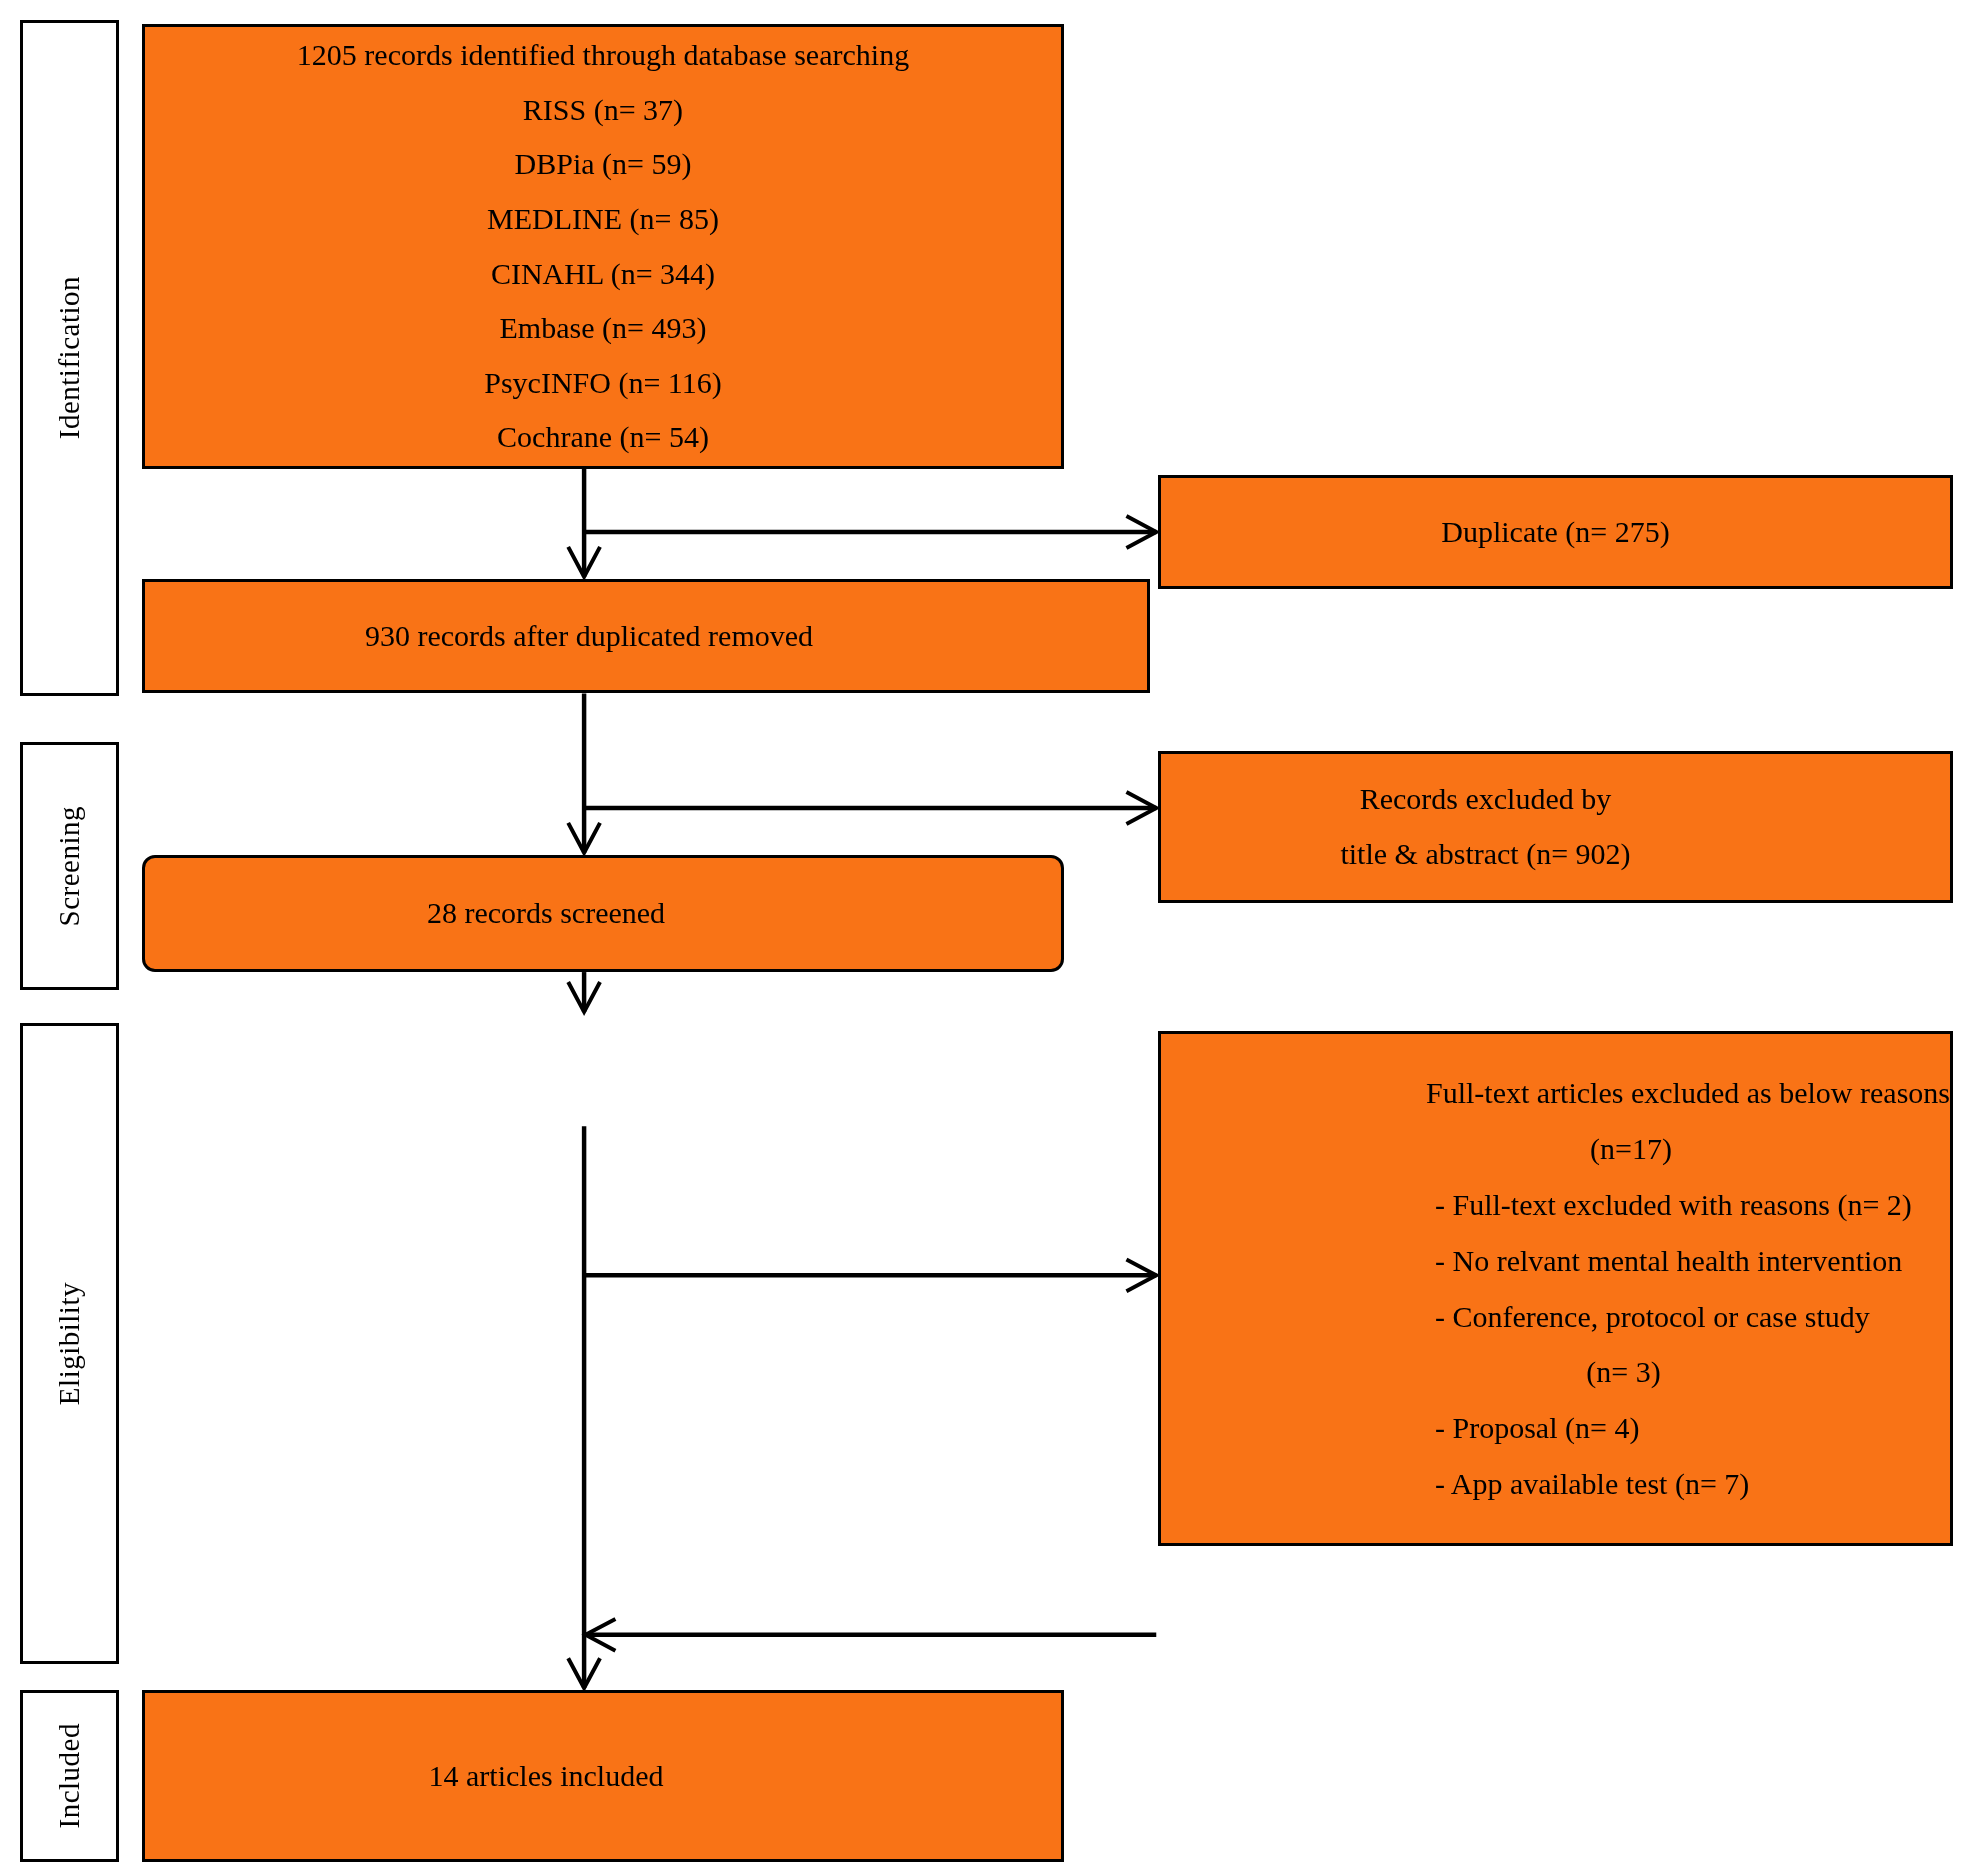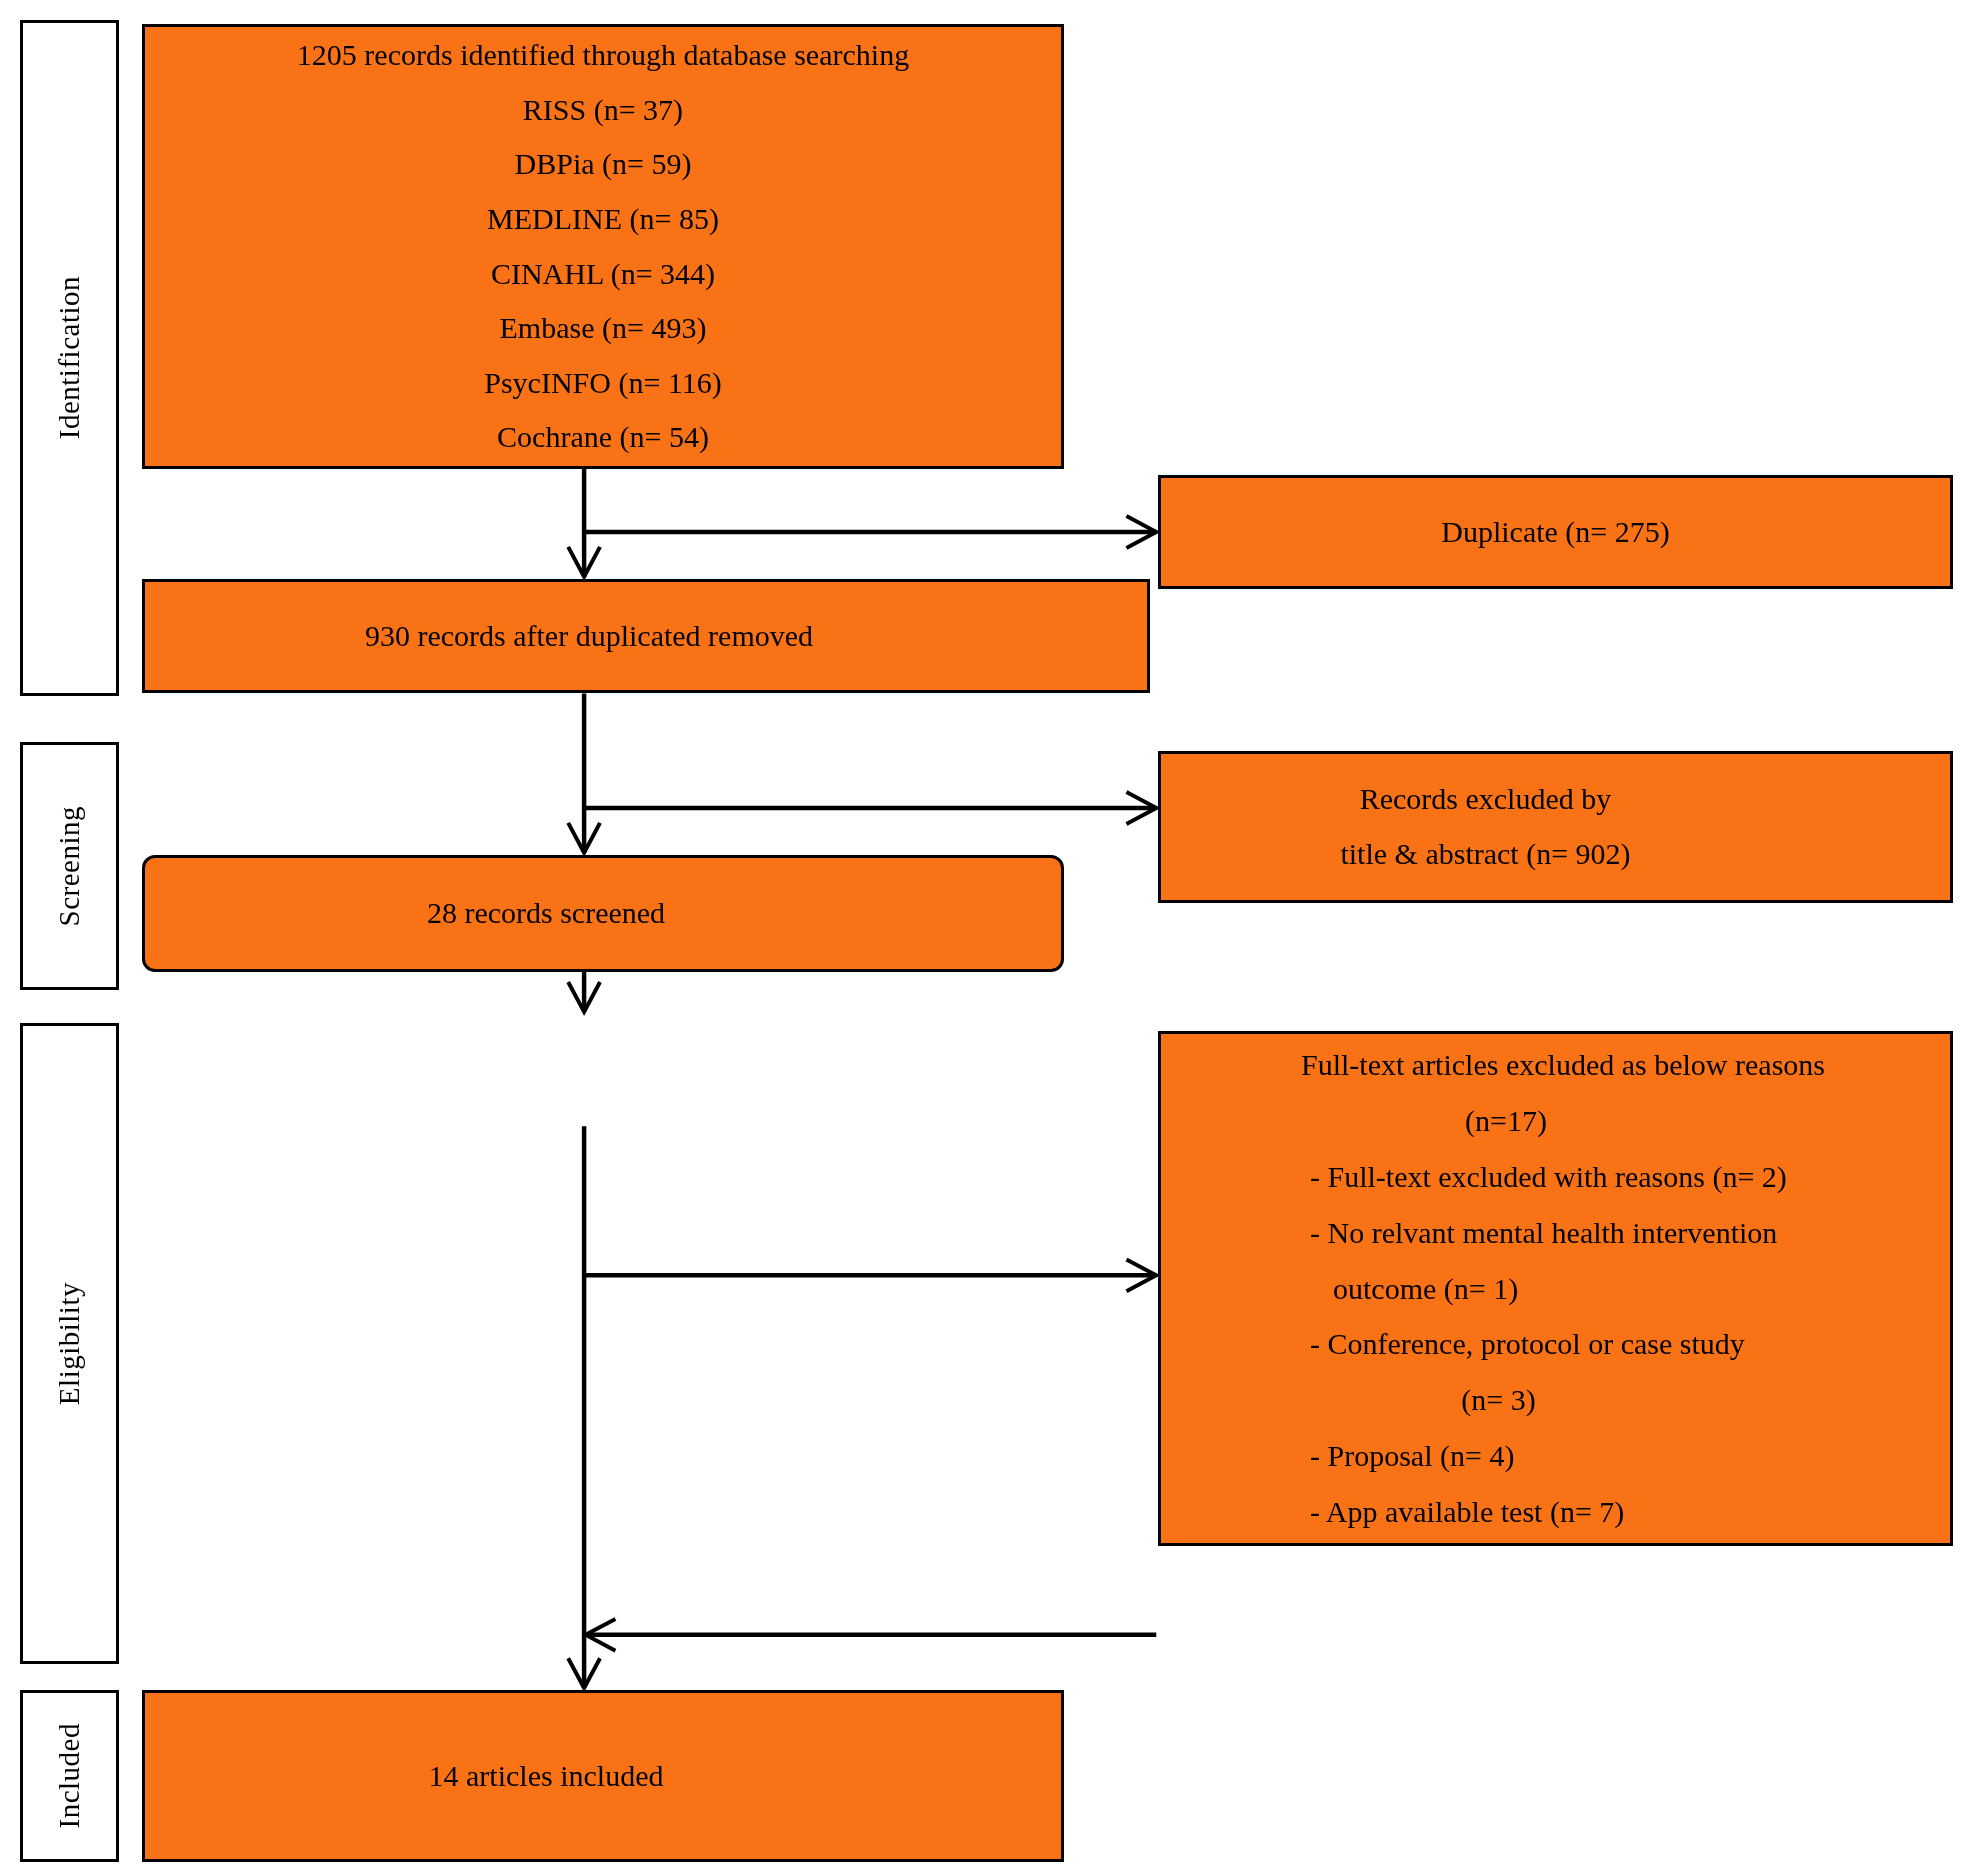--- a/index.html
+++ b/index.html
@@ -66,21 +66,21 @@
   #label-included       { left: 20px;  top: 1690px; width: 99px; height: 172px;  }
 
   #box-identified       { left: 142px; top: 24px;   width: 922px; height: 445px;  }
   #box-after-dup        { left: 142px; top: 579px; width: 1008px; height: 114px;  }
   #box-screened         { left: 142px; top: 855px; width: 922px; height: 117px; border-radius: 13px;  }
   #box-fulltext         { left: 142px; top: 1014px; width: 922px; height: 112px;  }
   #box-included         { left: 142px; top: 1690px; width: 922px; height: 172px;  }
 
   #box-duplicate        { left: 1158px; top: 475px;  width: 795px; height: 114px; }
   #box-excluded-title   { left: 1158px; top: 751px; width: 795px; height: 152px; }
-  #box-excluded-full    { left: 1158px; top: 1031px; width: 795px; height: 515px; }
+  #box-excluded-full    { left: 1158px; top: 1031px; width: 795px; height: 515px; justify-content: flex-end; }
   #box-grey             { left: 1158px; top: 1586px; width: 795px; height: 97px; }
 
   
   #box-identified .box-text    { text-align: center; }
   #box-after-dup  .box-text,
   #box-screened   .box-text,
   #box-fulltext   .box-text,
   #box-included   .box-text    { text-align: center; position: relative; left: -57px; }
   #box-duplicate  .box-text,
   #box-grey       .box-text    { text-align: center; }
@@ -187,21 +187,20 @@
     <div class="box-text">Records excluded by
 title &amp; abstract (n= 902)</div>
   </div>
 
   <div class="box" id="box-excluded-full">
     <div class="excl-list">
       <div class="excl-head">Full-text articles excluded as below reasons</div>
       <div class="excl-count">(n=17)</div>
       <div class="excl-item">- Full-text excluded with reasons (n= 2)</div>
       <div class="excl-item">- No relvant mental health intervention</div>
-      <div class="excl-cont">outcome (n= 1)</div>
       <div class="excl-item">- Conference, protocol or case study</div>
       <div class="excl-sub-count">(n= 3)</div>
       <div class="excl-item">- Proposal (n= 4)</div>
       <div class="excl-item">- App available test (n= 7)</div>
     </div>
   </div>
 
 
 </div>
 

